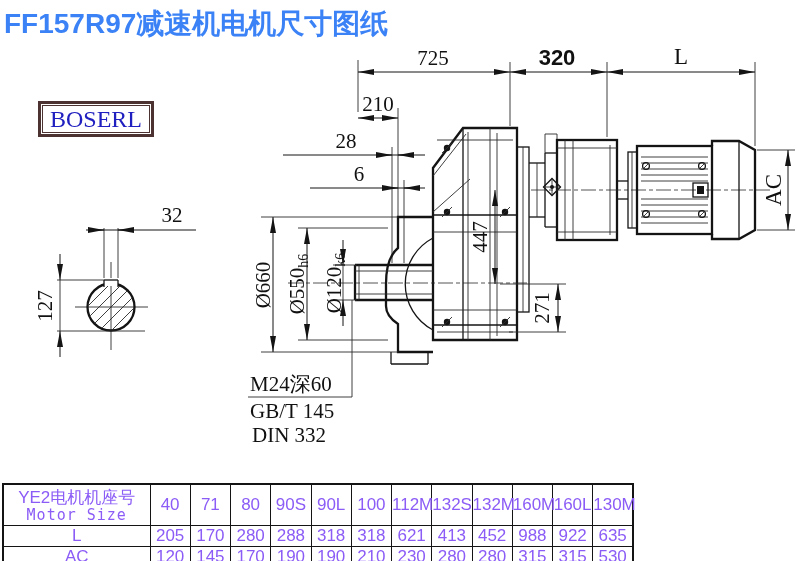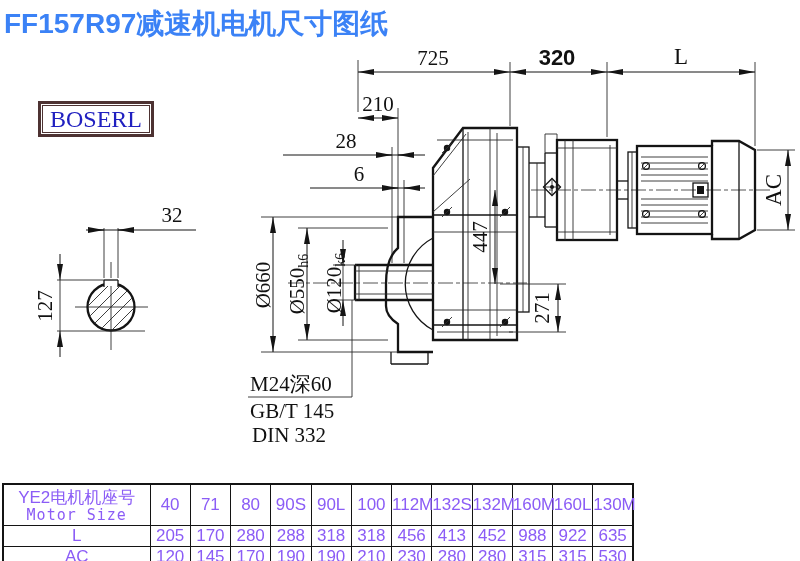--- a/index.html
+++ b/index.html
@@ -284,21 +284,21 @@
           <th>130M</th>
         </tr>
     <tr class="datarow">
           <td>L</td>
           <td>205</td>
           <td>170</td>
           <td>280</td>
           <td>288</td>
           <td>318</td>
           <td>318</td>
-          <td>456</td>
+          <td>621</td>
           <td>413</td>
           <td>452</td>
           <td>988</td>
           <td>922</td>
           <td>635</td>
         </tr>
         <tr class="datarow">
           <td>AC</td>
           <td>120</td>
           <td>145</td>

